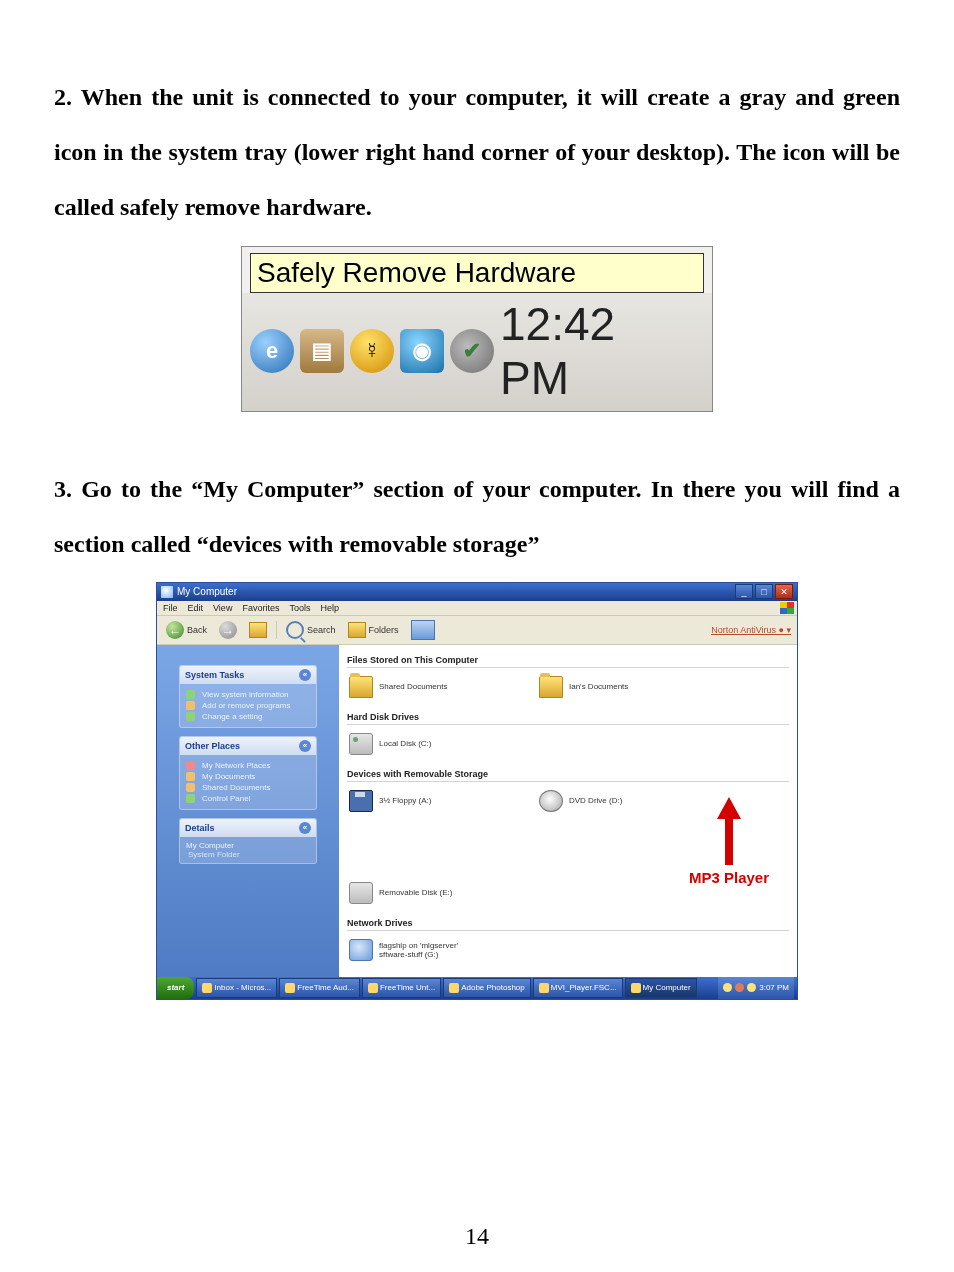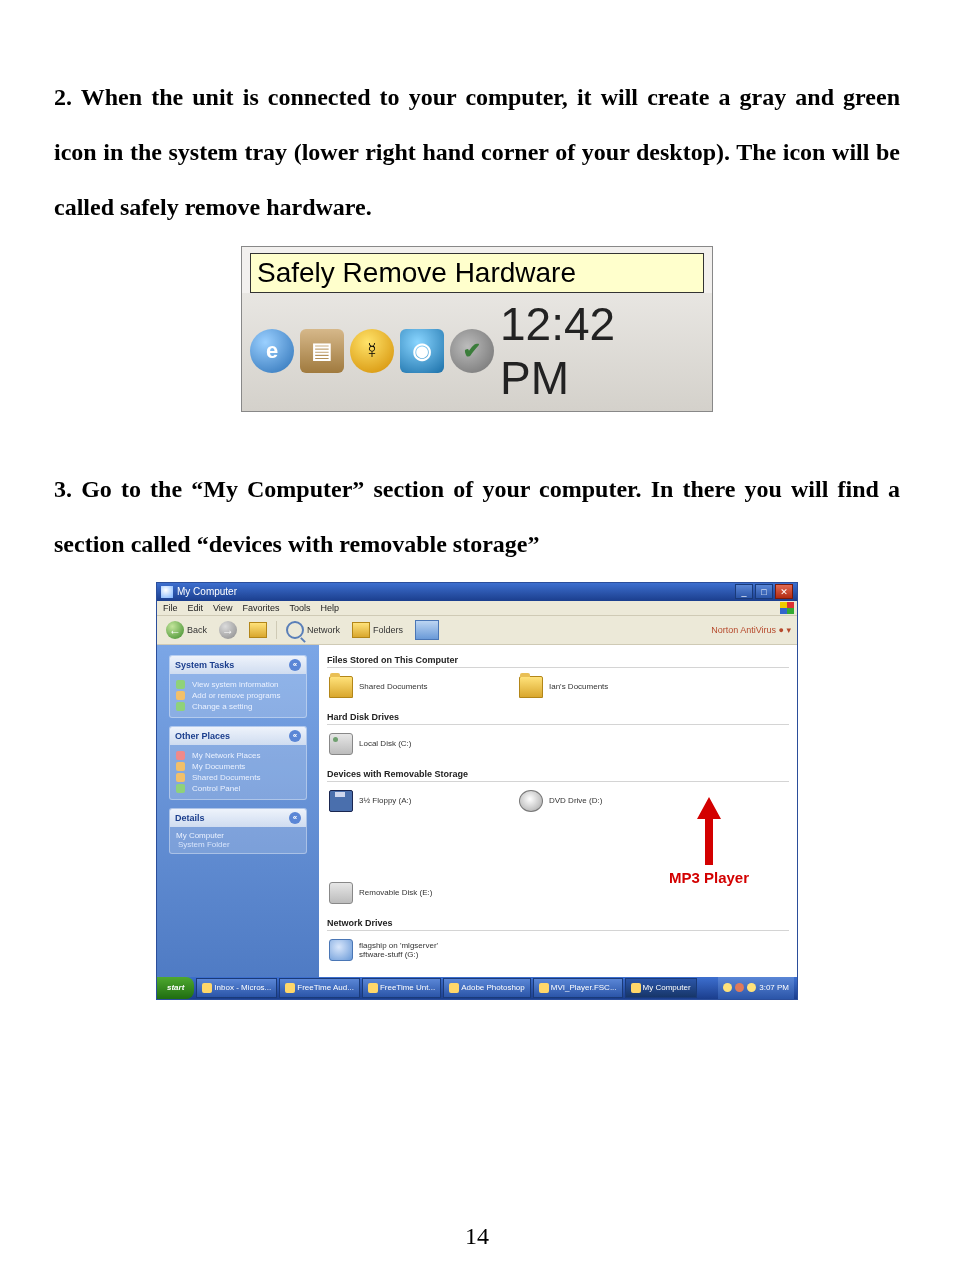--- a/index.html
+++ b/index.html
@@ -149,30 +149,30 @@
     width: 16px; height: 14px;
     background: linear-gradient(#ffe27a, #d9a72e); border:1px solid #b38618;
   }
   .tb-search { width:14px;height:14px; border:2px solid #5a7fb8; border-radius:50%; position:relative;}
   .tb-search::after{content:"";position:absolute;bottom:-4px;right:-4px;width:6px;height:2px;background:#5a7fb8;transform:rotate(45deg);}
   .tb-views {
     width: 22px; height: 18px;
     background: linear-gradient(#bcd5f2, #6a9ad8); border:1px solid #4a76b5;
   }
   .tb-nav-text {
-    margin-left: auto; color: #b64a2d; font-size:9px;
+    margin-left: auto; color: #b64a2d; font-size:9px;text-decoration:underline;
   }
   .f2-body {
     display: flex;
     min-height: 300px;
   }
   .f2-side {
     width: 150px;
     background: linear-gradient(#7ba6e6, #4f7bc4);
-    padding: 6px;
+    padding: 16px;
   }
   .side-panel {
     margin: 4px 6px 8px 6px;
     background: rgba(255,255,255,0.18);
     border: 1px solid rgba(255,255,255,0.35);
     border-radius: 3px;
     overflow: hidden;
   }
   .sp-head {
     background: linear-gradient(#eef3fb, #cfdcf0);
@@ -353,21 +353,21 @@
         </span>
         <span class="tb-btn">
           <span class="tb-circle fwd">→</span>
         </span>
         <span class="tb-btn">
           <span class="tb-yellow"></span>
         </span>
         <span style="width:1px;height:18px;background:#cfcab5;"></span>
         <span class="tb-btn">
           <span class="tb-search"></span>
-          <span>Network</span>
+          <span>Search</span>
         </span>
         <span class="tb-btn">
           <span class="tb-yellow"></span>
           <span>Folders</span>
         </span>
         <span class="tb-btn">
           <span class="tb-views"></span>
         </span>
         <span class="tb-nav-text">
           <span>Norton AntiVirus</span> ● ▾

